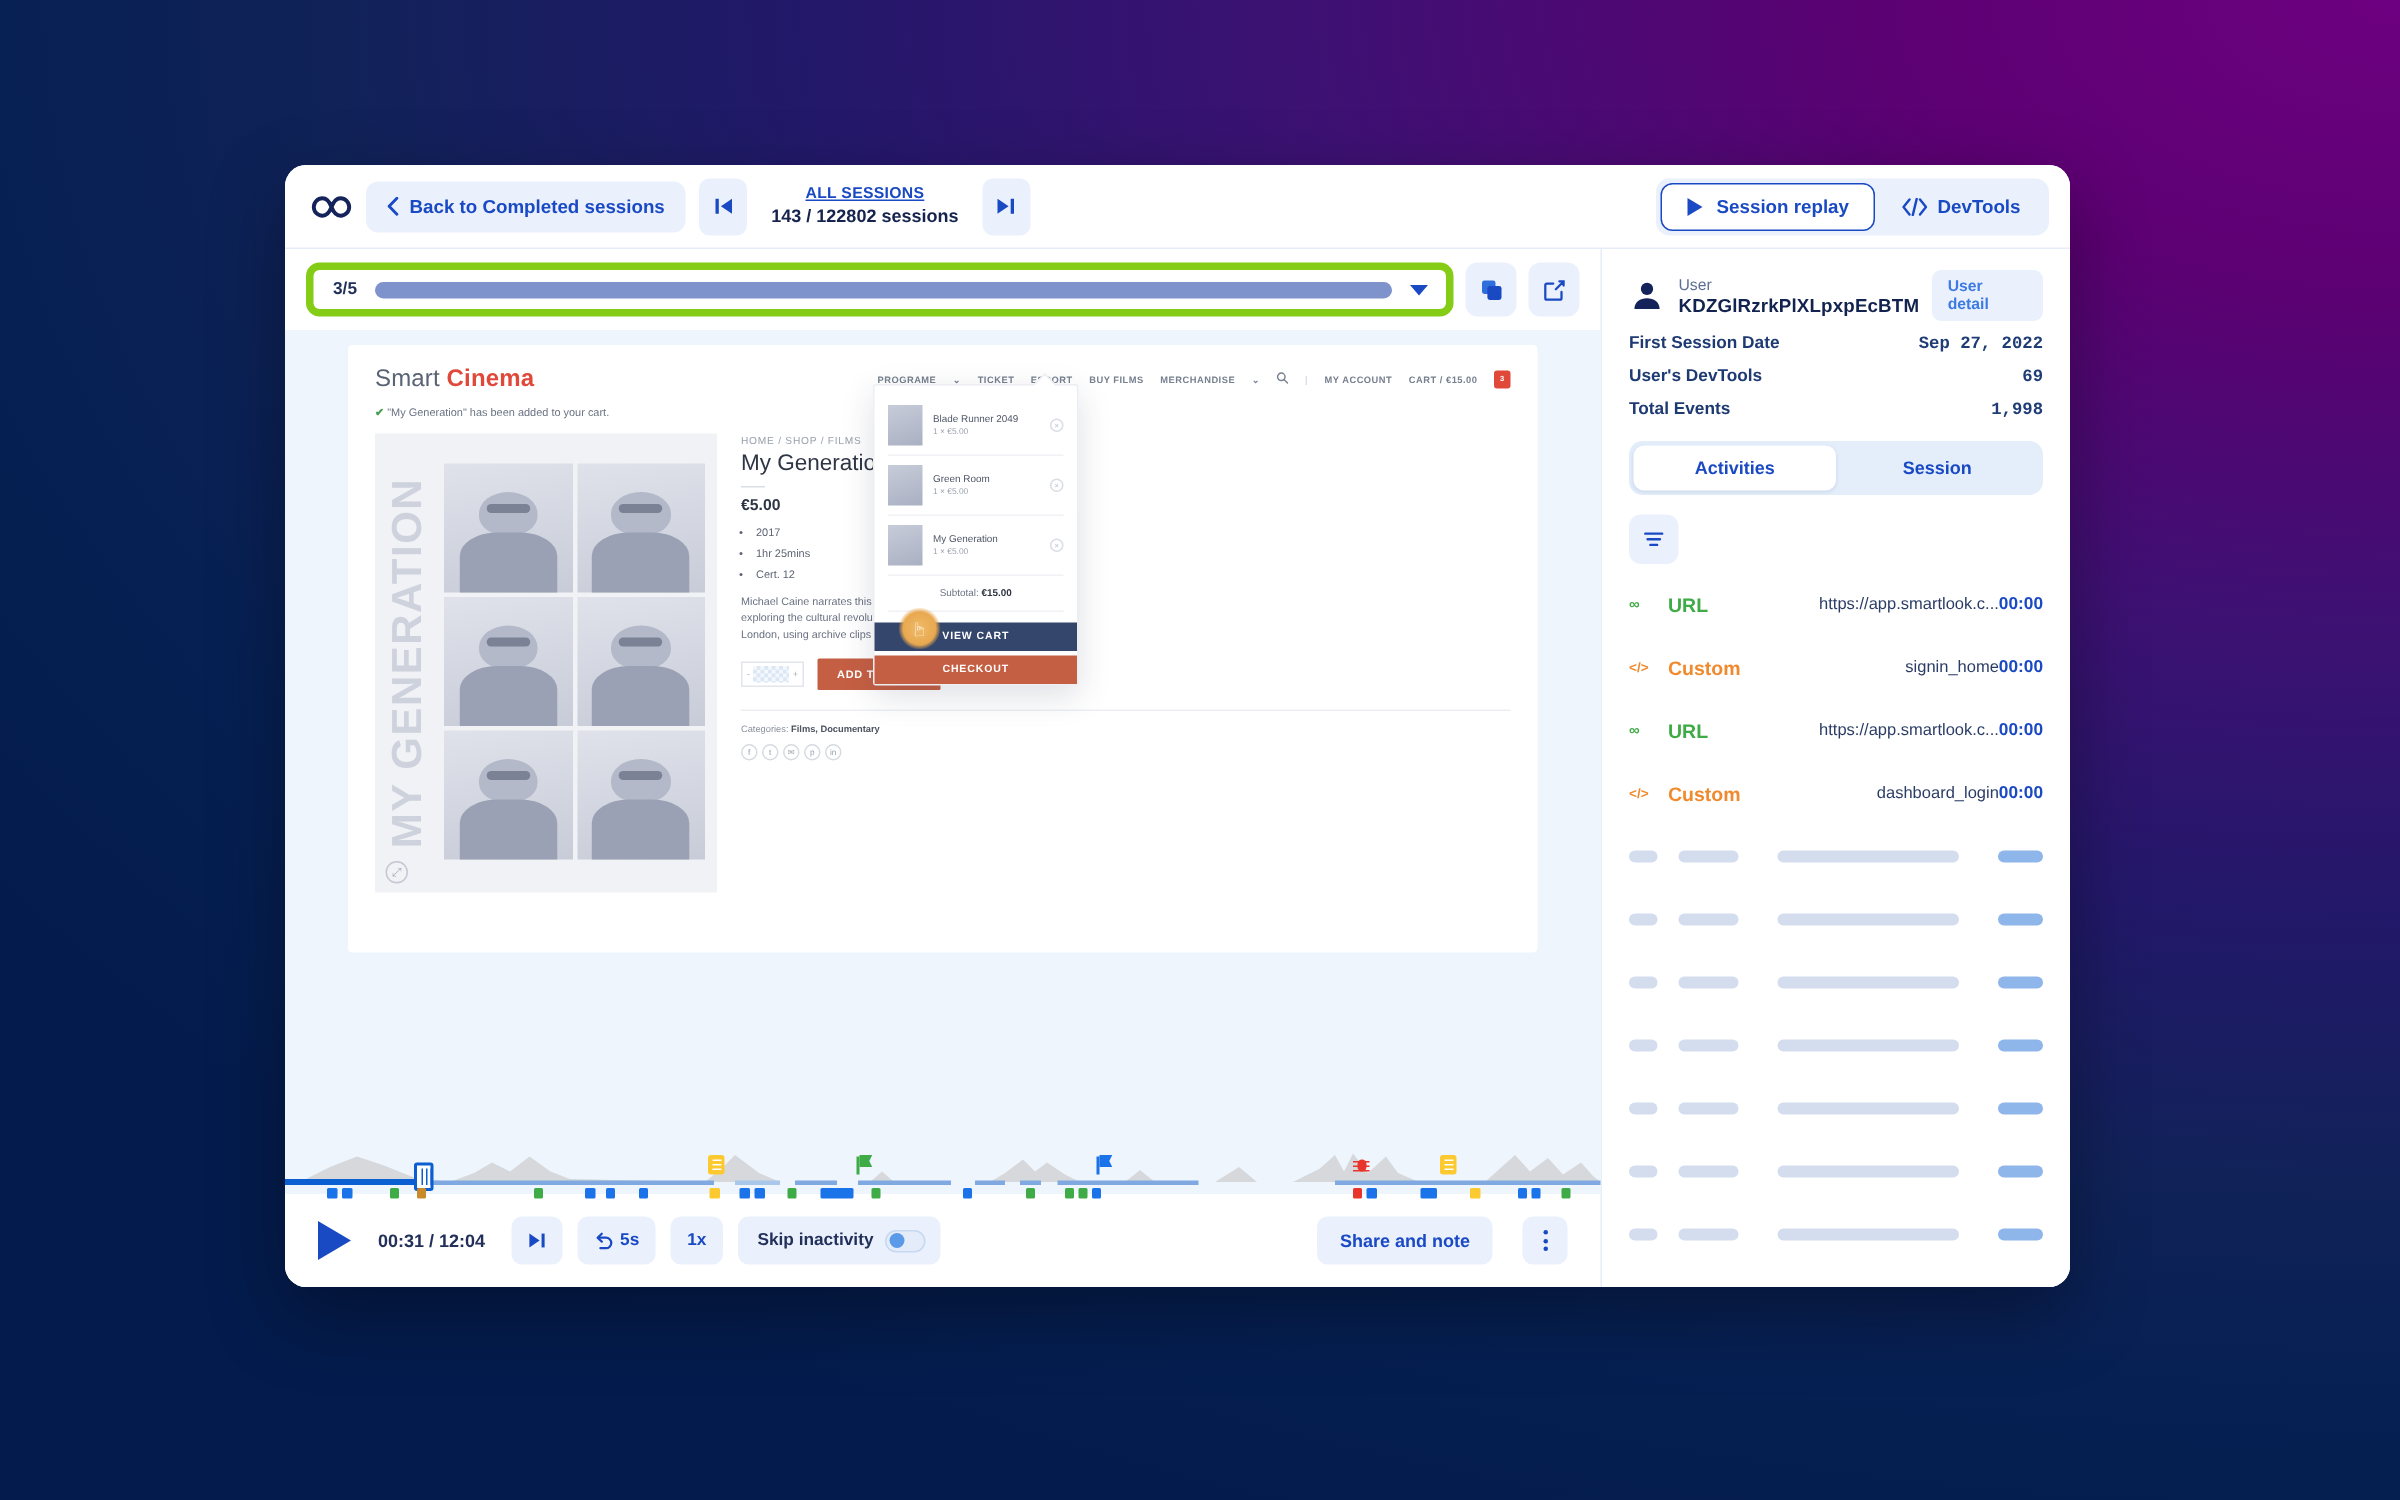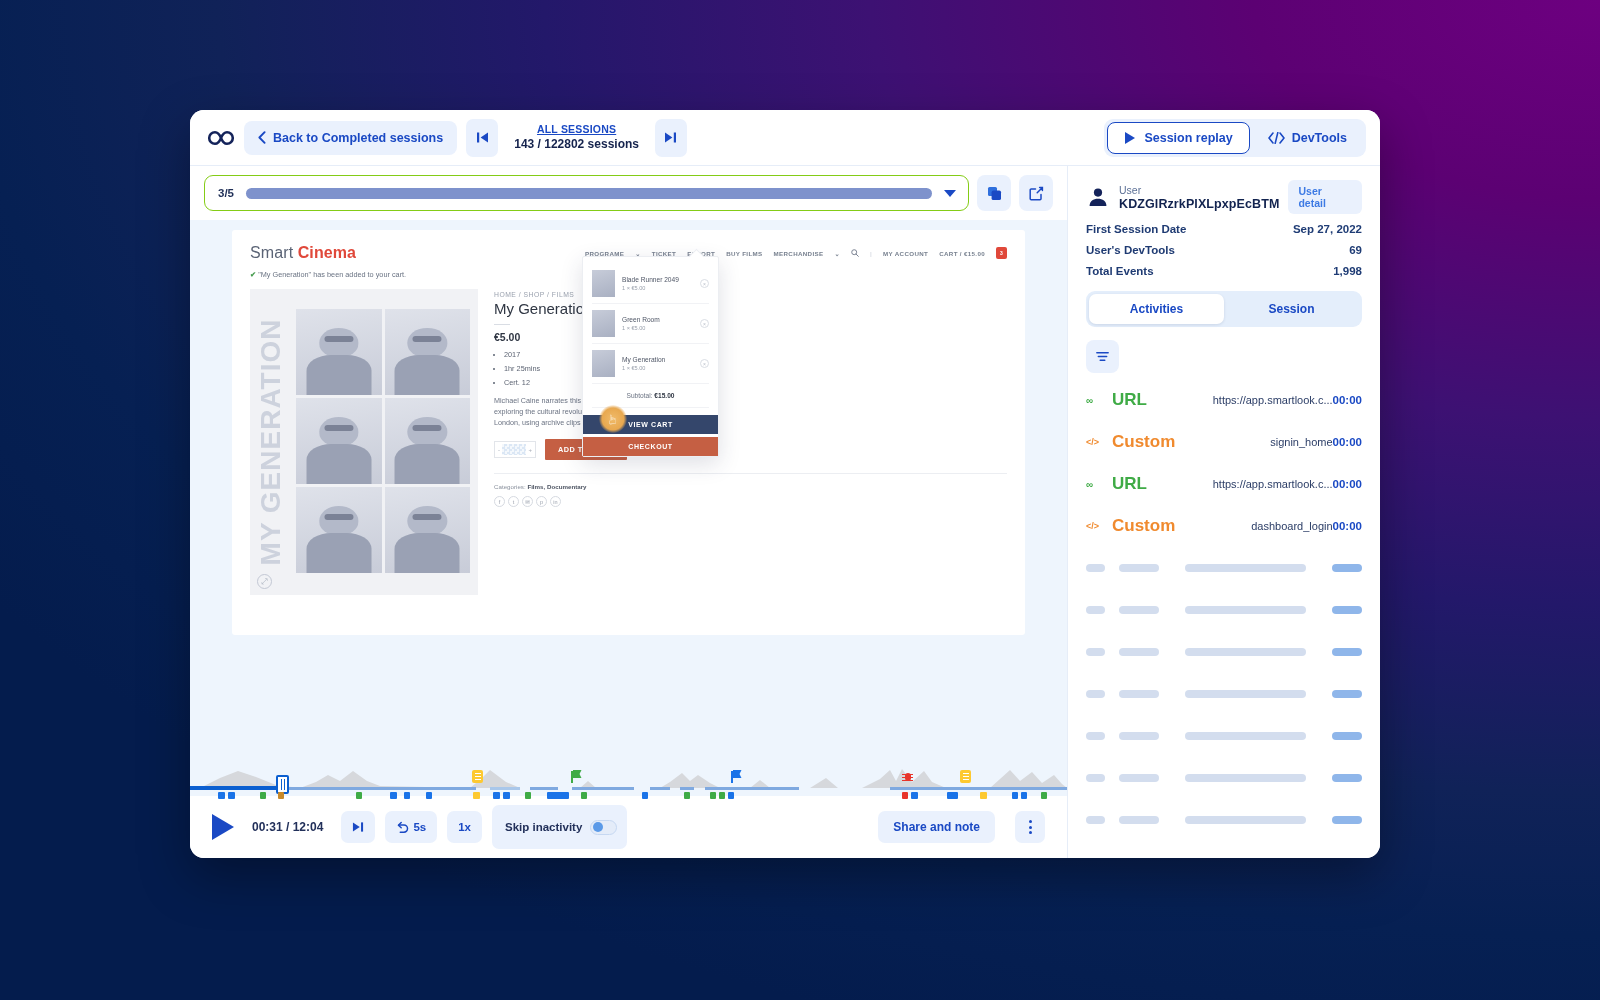--- a/index.html
+++ b/index.html
@@ -69,21 +69,21 @@
   }
 
   
   .body { flex: 1; display: flex; min-height: 0; }
   .left { width: 877px; flex: none; display: flex; flex-direction: column; min-height:0; }
   .right { flex: 1; border-left: 1px solid #e6edf8; display: flex; flex-direction: column; min-height:0; background:#fff; }
 
   
   .toolbar { height: 54px; flex:none; display: flex; align-items: center; gap: 8px; padding: 0 14px; background:#fff; }
   .url-bar {
-    flex: 1; height: 36px; border: 1px solid #84cc16; border-radius: 9px;
+    flex: 1; height: 36px; border: 5px solid #84cc16; border-radius: 9px;
     display: flex; align-items: center; padding: 0 12px 0 13px; gap: 12px;
   }
   .url-frac { font-size: 11.5px; font-weight: 700; color: #1f2f57; }
   .url-track { flex: 1; height: 11px; border-radius: 6px; background: #7e92cc; }
   .caret-dn { width:0;height:0;border-left:6px solid transparent;border-right:6px solid transparent;border-top:7px solid #1a49c4; cursor:pointer;}
   .tool-ico { width: 34px; height: 36px; background:#eaf1fd; border-radius: 8px; display:flex;align-items:center;justify-content:center; cursor:pointer;}
 
   
   .viewport { flex:1; background: #eef5fd; position: relative; min-height:0; }
   .site {
@@ -198,54 +198,54 @@
   .evt-row{position:absolute; bottom:-4px; left:0; width:100%; height:8px;}
   .evt{position:absolute; height:7px; border-radius:1px;}
 
   
   .controls { height: 62px; flex:none; display:flex; align-items:center; gap:10px; padding: 0 22px; background:#fff;}
   .play-tri{width:0;height:0;border-top:13px solid transparent;border-bottom:13px solid transparent;
      border-left:22px solid #1a49c4;cursor:pointer;}
   .time{font-size:12px;color:#22305a;font-weight:600;margin-left:8px;margin-right:8px;}
   .cbtn{height:32px;min-width:34px;padding:0 11px;background:#eaf1fd;border-radius:7px;color:#1a49c4;
     font-size:11.5px;font-weight:700;display:flex;align-items:center;justify-content:center;gap:4px;cursor:pointer;}
-  .skip{height:44px;background:#eaf1fd;border-radius:7px;display:flex;align-items:center;gap:8px;padding:0 10px 0 13px;cursor:pointer;}
+  .skip{height:32px;background:#eaf1fd;border-radius:7px;display:flex;align-items:center;gap:8px;padding:0 10px 0 13px;cursor:pointer;}
   .skip span{font-size:11.5px;color:#22305a;font-weight:600;}
   .tgl{width:27px;height:15px;border-radius:9px;background:#e4ecf9;border:1px solid #c6d8f2;position:relative;}
   .tgl::after{content:"";position:absolute;left:2px;top:1.5px;width:10px;height:10px;border-radius:50%;background:#5b9ae8;}
   .ctrl-right{margin-left:auto;display:flex;align-items:center;gap:20px;}
   .share{height:32px;padding:0 15px;background:#eaf1fd;border-radius:7px;color:#1a49c4;font-size:12px;font-weight:700;
     display:flex;align-items:center;cursor:pointer;}
   .kebab{width:30px;height:32px;background:#eaf1fd;border-radius:7px;display:flex;align-items:center;justify-content:center;
     flex-direction:column;gap:2.5px;cursor:pointer;}
   .kebab i{width:3px;height:3px;border-radius:50%;background:#1a49c4;display:block;}
 
   
   .user-head{padding:14px 18px 0 18px;}
   .user-row{display:flex;align-items:center;gap:9px;}
   .avatar{width:24px;height:24px;flex:none;display:flex;align-items:center;justify-content:center;}
   .u-label{font-size:10.5px;color:#5c7096;}
   .u-id{font-size:12.5px;color:#12234f;font-weight:700;margin-top:1px;letter-spacing:.1px;}
   .user-detail-btn{margin-left:auto;background:#eaf1fd;color:#3d7ae4;font-size:10.5px;font-weight:600;
     padding:5px 10px;border-radius:6px;cursor:pointer;}
   .stat{display:flex;margin-top:9px;font-size:11.5px;}
   .stat .k{color:#1e3a72;font-weight:700;}
-  .stat .v{margin-left:auto;color:#1f3c75;font-weight:700;}
+  .stat .v{margin-left:auto;color:#1f3c75;font-weight:700;font-family:Liberation Mono, monospace;}
   .tabs{display:flex;margin:14px 18px 0;background:#e4eefb;border-radius:9px;padding:3px;}
   .tab{flex:1;text-align:center;font-size:12px;font-weight:700;color:#1a49c4;padding:8px 0;border-radius:7px;cursor:pointer;}
   .tab.active{background:#fff;box-shadow:0 1px 3px rgba(20,40,90,.12);}
   .search-row{display:flex;gap:8px;margin:13px 18px 0;}
   .search-in{flex:1;height:33px;border:1px solid #cfe0f7;border-radius:8px;padding:0 12px;font-size:12px;
     color:#5d6b86;font-family:"Liberation Sans",sans-serif;outline:none;}
   .search-in::placeholder{color:#93a3bd;}
   .filter-btn{width:33px;height:33px;background:#eaf1fd;border-radius:8px;display:flex;align-items:center;justify-content:center;cursor:pointer;}
   .acts{margin-top:6px;padding:0 18px;overflow:hidden;flex:1;}
   .act{display:flex;align-items:center;height:42px;}
   .a-ico{width:26px;flex:none;font-size:10px;font-weight:700;text-align:left;}
-  .a-type{width:46px;flex:none;font-size:17px;font-weight:700;}
+  .a-type{width:46px;flex:none;font-size:13px;font-weight:700;}
   .a-val{flex:1;font-size:11px;color:#2b3d66;overflow:hidden;white-space:nowrap;text-align:right;}
   .a-time{font-size:11.5px;color:#1a49c4;font-weight:700;}
   .sk{display:flex;align-items:center;height:42px;}
   .sk i{display:block;height:8px;border-radius:4px;background:#d3ddee;}
   .sk .s1{width:19px;}
   .sk .s2{width:40px;margin-left:14px;}
   .sk .s3{flex:1;margin-left:26px;margin-right:26px;}
   .sk .s4{width:30px;background:#8fb6ea;}
 </style>
 </head>

